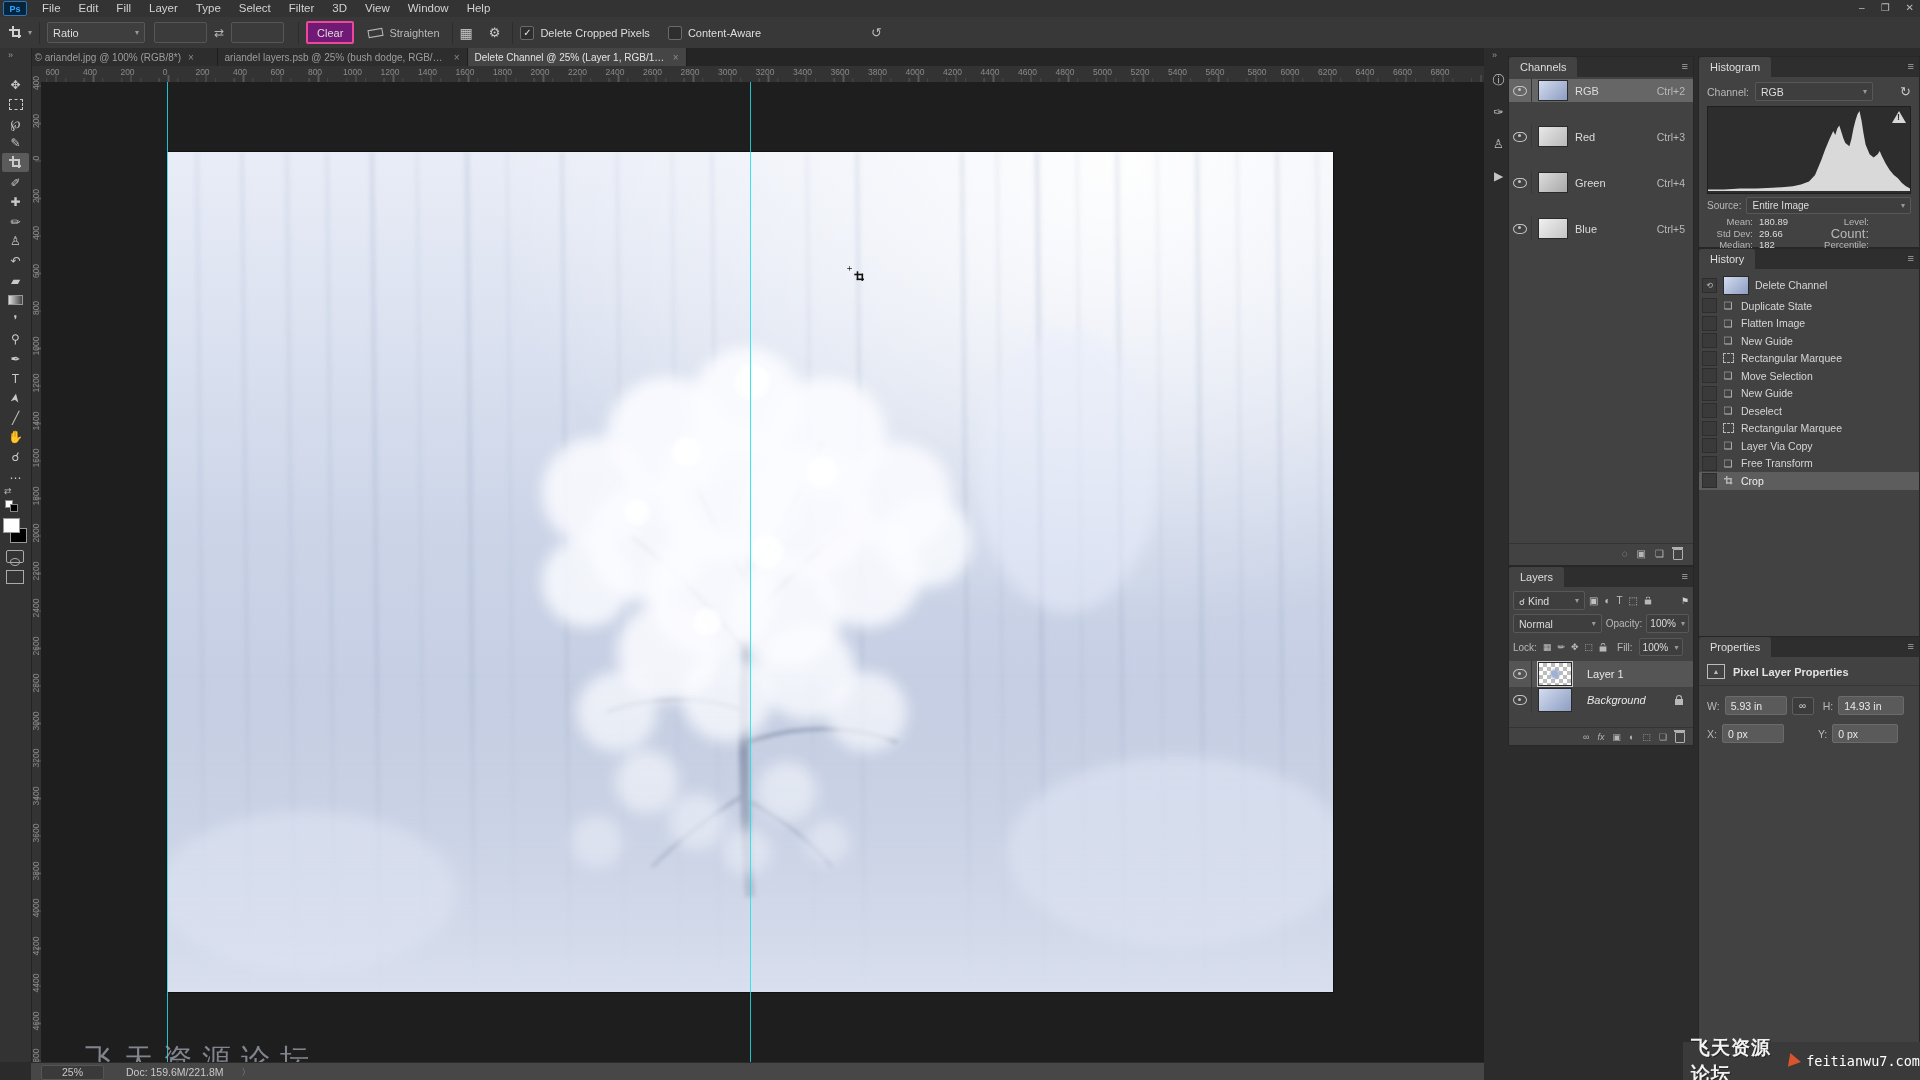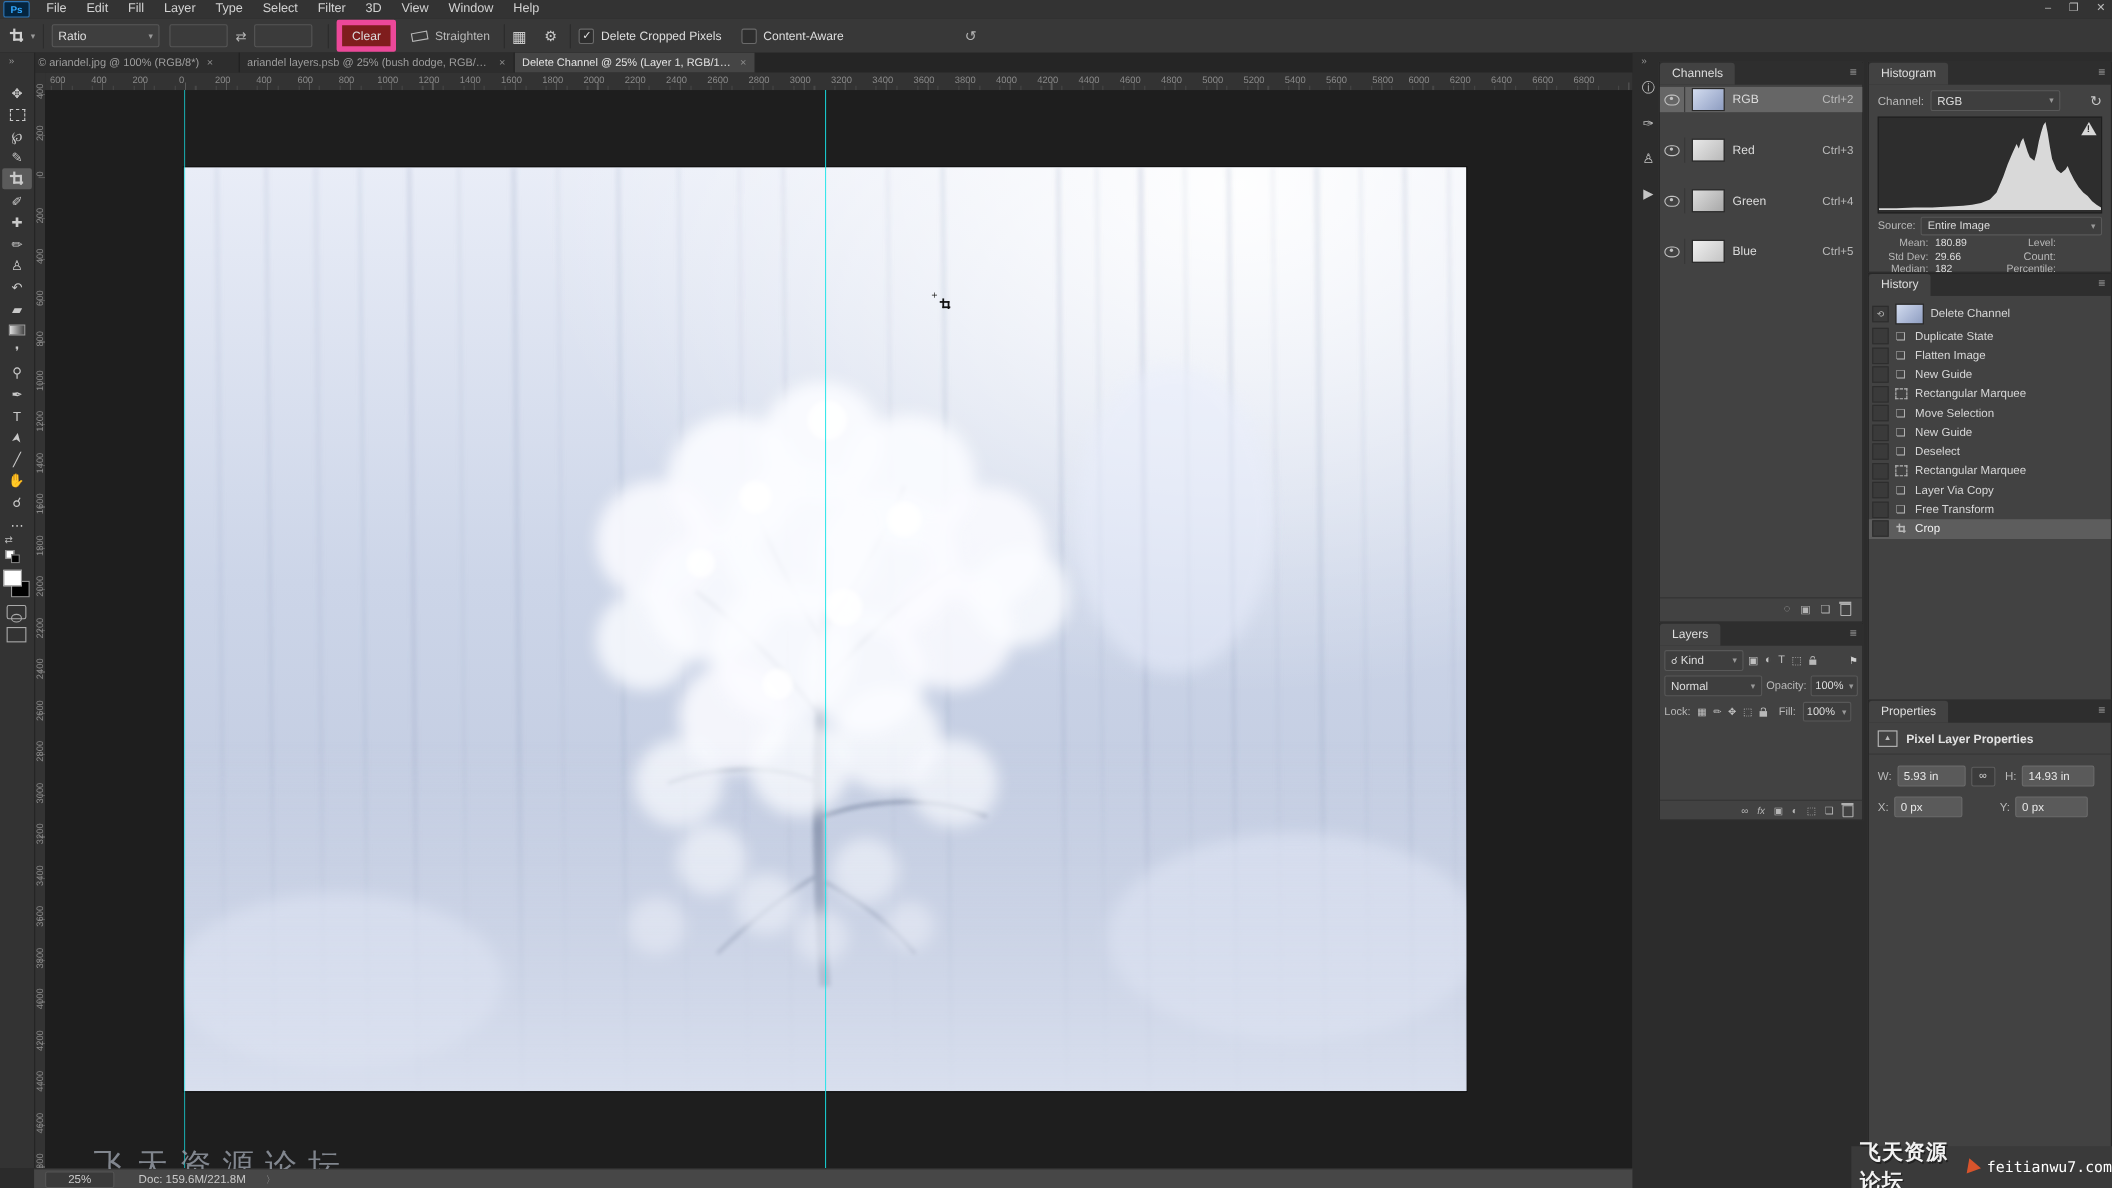--- a/index.html
+++ b/index.html
@@ -9,21 +9,21 @@
   
   #menubar{position:absolute;left:0;top:0;width:1920px;height:17px;background:#333333;border-bottom:1px solid #282828;display:flex;align-items:center}
   #pslogo{width:22px;height:13px;margin:0 6px 0 3px;background:#05253f;border:1px solid #2d76b8;border-radius:2px;color:#31a8ff;font-size:9px;font-weight:bold;display:flex;align-items:center;justify-content:center}
   .menu-item{padding:0 9px;font-size:11.5px;color:#d2d2d2;line-height:17px}
   #winctl{position:absolute;right:6px;top:0;display:flex;gap:16px;color:#bbb;font-size:10px;line-height:15px}
   #optionsbar{position:absolute;left:0;top:17px;width:1920px;height:31px;background:#383838;border-bottom:1px solid #272727;display:flex;align-items:center}
   .ob-sep{width:1px;height:22px;background:#2c2c2c;margin:0 7px}
   .dropdown{height:19px;background:#3e3e3e;border:1px solid #585858;border-radius:2px;display:flex;align-items:center;padding:0 5px;color:#ddd;justify-content:space-between}
   .dd-arrow{color:#999;font-size:8px;margin-left:6px}
   .ob-input{height:19px;background:#3b3b3b;border:1px solid #565656;border-radius:2px}
-  .ob-btn{height:19px;background:#7f1d1d;border:5px solid #ec4899;border-radius:2px;color:#ddd;display:flex;align-items:center;padding:0 9px}
+  .ob-btn{height:19px;background:#701a75;border:2px solid #ec4899;border-radius:2px;color:#ddd;display:flex;align-items:center;padding:0 9px}
   .cb{width:12px;height:12px;background:#2e2e2e;border:1px solid #6a6a6a;border-radius:2px;display:inline-flex;align-items:center;justify-content:center;color:#e5e5e5;font-size:10px;line-height:10px}
   
   #tabbar{position:absolute;left:0;top:48px;width:1920px;height:18px;background:#252525;display:flex;align-items:flex-start}
   .tab{height:18px;display:flex;align-items:center;padding:0 7px;background:#2d2d2d;border-right:1px solid #1e1e1e;color:#9d9d9d;font-size:10px;white-space:nowrap;overflow:hidden}
   .tab.active{background:#454545;color:#e4e4e4}
   .tab .x{margin-left:7px;color:#8a8a8a;font-size:10px}
   
   #hruler{position:absolute;left:41px;top:66px;width:1443px;height:16px;background:#333333;border-bottom:1px solid #222;
     background-image:repeating-linear-gradient(90deg,#5a5a5a 0 1px,transparent 1px 37.5px),repeating-linear-gradient(90deg,#474747 0 1px,transparent 1px 18.75px);
     background-position:14.5px 9px,5.2px 12px;background-size:auto 7px,auto 4px;background-repeat:repeat-x}
@@ -509,20 +509,39 @@
       <span style="font-size:9px;color:#c0c0c0">✏</span>
       <span style="font-size:9px;color:#c0c0c0">✥</span>
       <span style="font-size:9px;color:#c0c0c0">⬚</span>
       <span class="lockic" style="transform:scale(.85)"></span>
       <span class="flabel" style="font-size:10px;margin-left:4px">Fill:</span>
       <div class="dropdown" style="width:36px;height:16px;font-size:10px;padding:0 3px">
         <span>100%</span>
           <span class="dd-arrow" style="margin-left:2px">▾</span>
       </div>
     </div>
+    <div id="layer-rows" style="position:relative;margin-top:5px">
+        <div style="position: relative; height: 26px; display: flex; align-items: center; background: rgb(85, 85, 85);">
+          <div class="eyecell" style="height: 26px;">
+            <span class="eye"></span>
+          </div>
+          <div class="thumb checker" style="width: 32px; height: 22px; outline: rgb(204, 204, 204) solid 1px;">
+            <div style="width: 12px; height: 14px; margin: 4px auto 0px; background: radial-gradient(circle, rgb(159, 176, 210) 30%, rgba(255, 255, 255, 0) 70%);"></div>
+          </div>
+          <span style="margin-left: 8px; color: rgb(232, 232, 232); font-size: 11px;">Layer 1</span>
+        </div>
+        <div style="position: relative; height: 26px; display: flex; align-items: center;">
+          <div class="eyecell" style="height: 26px;">
+            <span class="eye"></span>
+          </div>
+          <div class="thumb t-rgb" style="width: 32px; height: 22px;"></div>
+          <span style="margin-left: 8px; color: rgb(232, 232, 232); font-size: 11px; font-style: italic;">Background</span>
+          <span class="lockic" style="margin-left: auto; margin-right: 10px;"></span>
+        </div>
+      </div>
     <div id="layers-bottom" style="position:absolute;left:0;bottom:0;width:100%;height:18px;border-top:1px solid #333;display:flex;justify-content:flex-end;align-items:center;gap:8px;padding-right:8px;box-sizing:border-box;color:#b5b5b5;font-size:9px">
         <span>∞</span>
         <span style="font-style: italic;">fx</span>
         <span>▣</span>
         <span>◐</span>
         <span>⬚</span>
         <span>❏</span>
         <span class="trash"></span>
       </div>
   </div>
@@ -571,21 +590,21 @@
             <span class="flabel" style="width: 46px; text-align: right; font-size: 9.5px;">Pixels:</span>
             <span style="margin-left: 6px; color: rgb(220, 220, 220);">435680</span>
           </div>
         </div>
         <div style="position: absolute; left: 108px; top: 2px; width: 104px;">
           <div style="display: flex;">
             <span class="flabel" style="width: 62px; text-align: right; font-size: 9.5px;">Level:</span>
             <span style="margin-left: 5px; color: rgb(220, 220, 220);"></span>
           </div>
           <div style="display: flex;">
-            <span class="flabel" style="width: 62px; text-align: right; font-size: 10px;">Count:</span>
+            <span class="flabel" style="width: 62px; text-align: right; font-size: 13px;">Count:</span>
             <span style="margin-left: 5px; color: rgb(220, 220, 220);"></span>
           </div>
           <div style="display: flex;">
             <span class="flabel" style="width: 62px; text-align: right; font-size: 9.5px;">Percentile:</span>
             <span style="margin-left: 5px; color: rgb(220, 220, 220);"></span>
           </div>
           <div style="display: flex;">
             <span class="flabel" style="width: 62px; text-align: right; font-size: 9.5px;">Cache Level:</span>
             <span style="margin-left: 5px; color: rgb(220, 220, 220);">4</span>
           </div>

